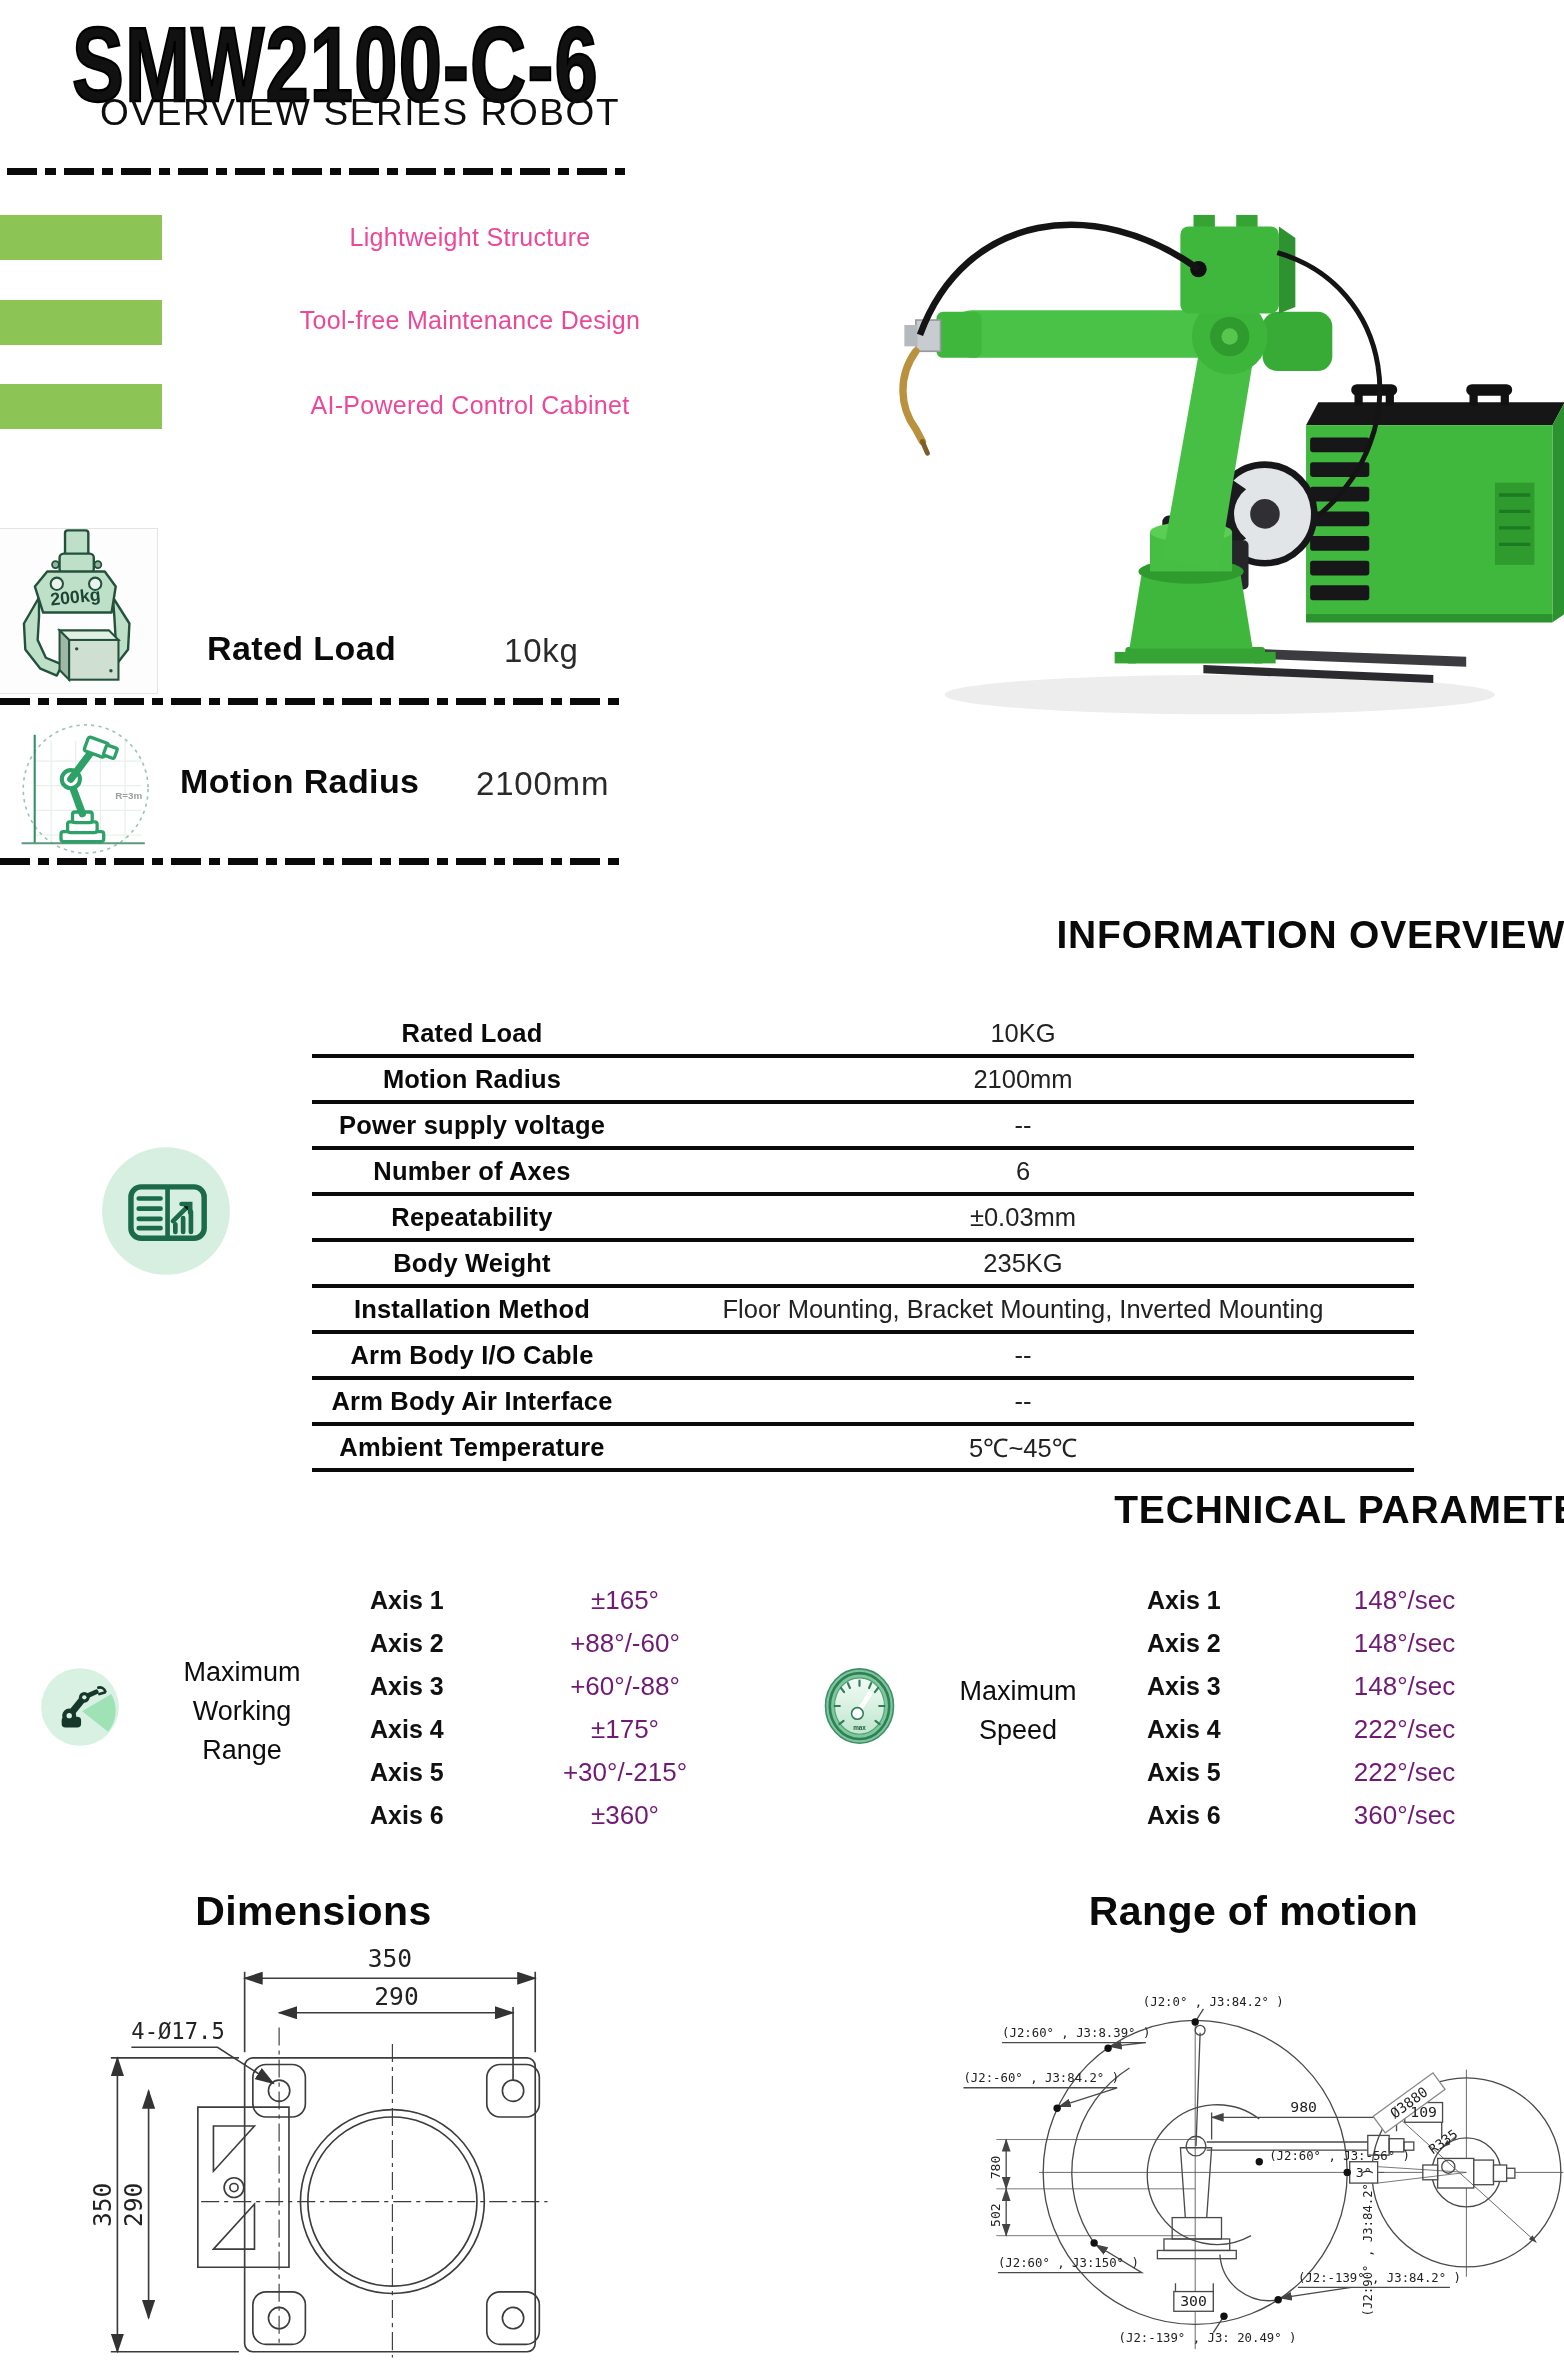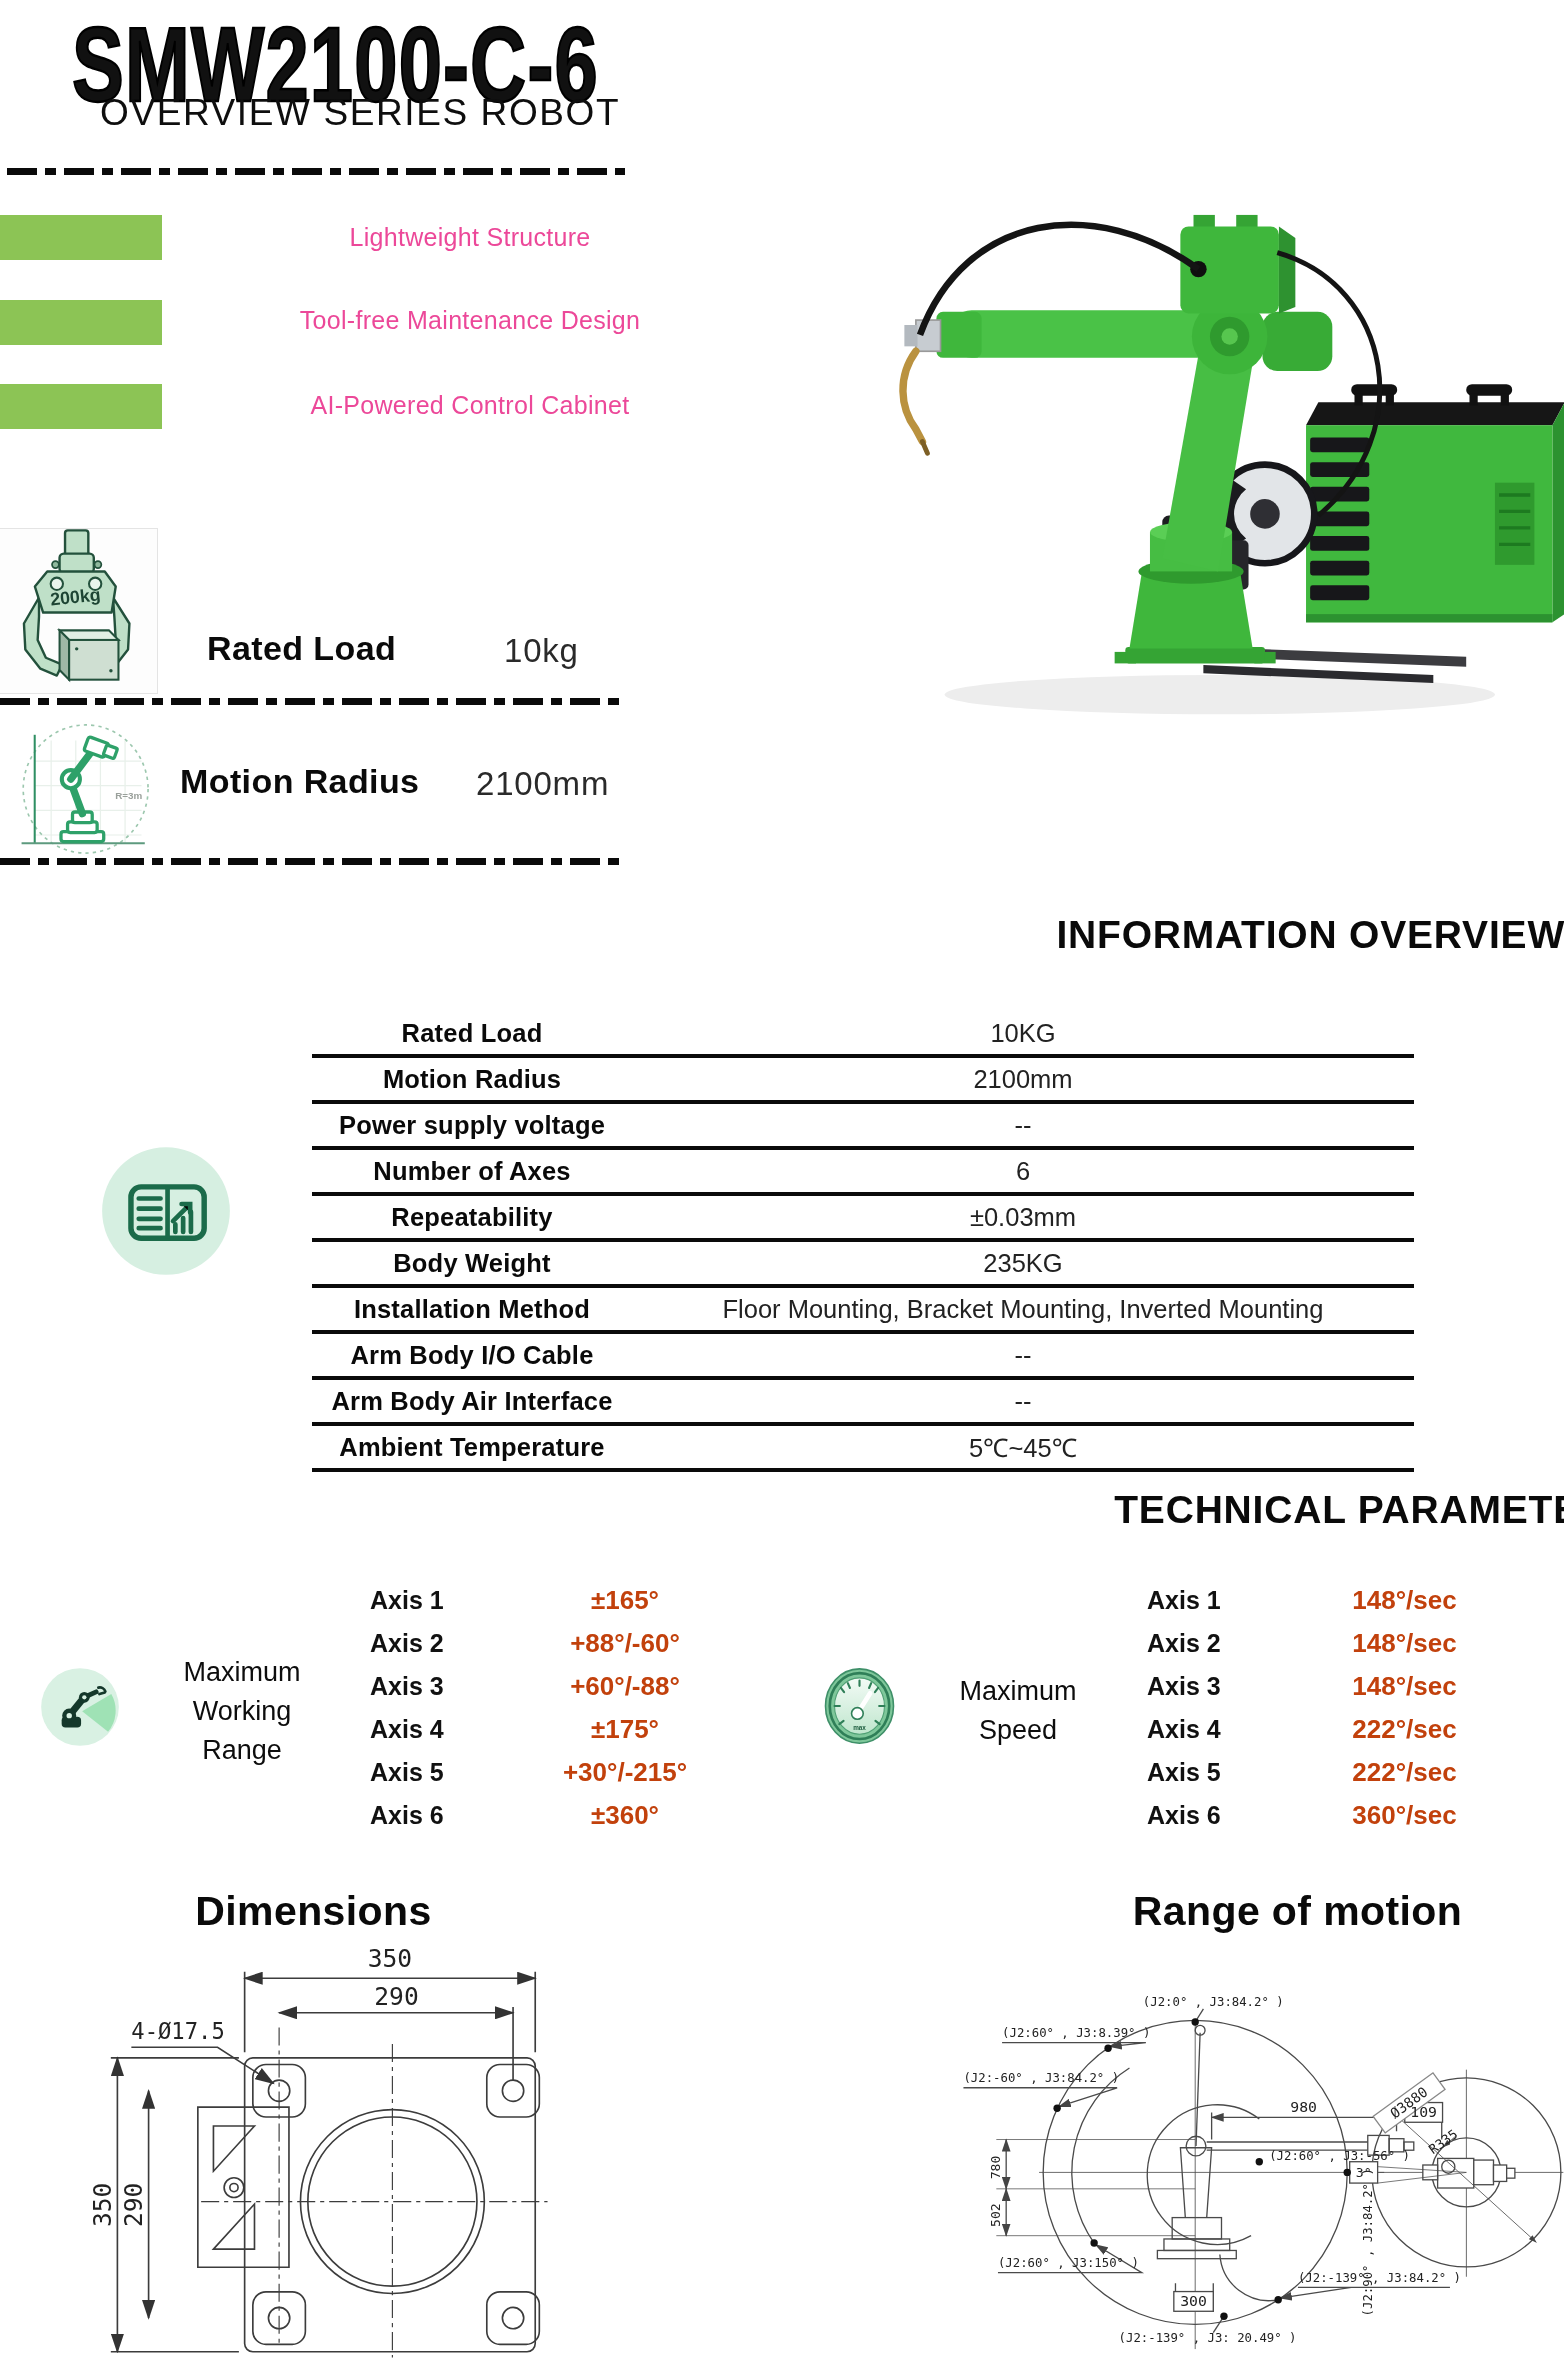--- a/index.html
+++ b/index.html
@@ -18,21 +18,21 @@
   .card-value{font-size:33px;font-weight:300;color:#2a2a2a;letter-spacing:0.8px;white-space:nowrap;}
   .icon-frame{left:-3.3px;top:528px;width:161px;height:166px;border:1.6px solid #e4e4e4;background:#fdfdfd;box-sizing:border-box;}
   .section-title{left:0;width:1565px;text-align:right;font-size:39px;font-weight:800;letter-spacing:0.8px;color:#0a0a0a;}
   .info-table{left:312px;top:1012px;width:1102px;}
   .irow{display:flex;align-items:center;height:42px;border-bottom:4.1px solid #0a0a0a;}
   .irow .lbl{width:320px;text-align:center;font-size:25.5px;font-weight:700;letter-spacing:0.2px;color:#0a0a0a;}
   .irow .val{flex:1;text-align:center;font-size:25.5px;font-weight:300;color:#222;}
   .axisbox{width:460px;}
   .arow{display:flex;align-items:center;height:43px;}
   .arow .a{width:130px;font-size:25px;font-weight:600;color:#111;white-space:nowrap;}
-  .arow .v{width:250px;text-align:center;font-size:26px;font-weight:700;color:#c2410c;white-space:nowrap;}
+  .arow .v{width:250px;text-align:center;font-size:26px;font-weight:400;color:#701a75;white-space:nowrap;}
   .axisbox.right .v{width:255px;}
   .group-label{text-align:center;font-size:27px;font-weight:500;color:#0d0d0d;line-height:39px;}
   .draw-title{font-size:41px;font-weight:800;letter-spacing:0.4px;color:#0a0a0a;text-align:center;}
   svg text{font-family:"DejaVu Sans Mono",monospace;fill:#222;}
 </style>
 </head>
 <body>
 
 <div class="page">
 
@@ -316,21 +316,21 @@
       <div class="a">Axis 5</div>
       <div class="v">222°/sec</div>
     </div>
     <div class="arow">
       <div class="a">Axis 6</div>
       <div class="v">360°/sec</div>
     </div>
   </div>
 
   <div class="abs draw-title" style="left:108px;top:1888px;width:411px;">Dimensions</div>
-  <div class="abs draw-title" style="left:1092px;top:1888px;width:411px;">Range of motion</div>
+  <div class="abs draw-title" style="left:1048px;top:1888px;width:411px;">Range of motion</div>
 
   <svg class="abs" style="left:78px;top:1929px;" width="472" height="431" viewBox="0 0 575 525">
     <defs>
       <marker id="arrD" viewBox="0 0 12 8" refX="11" refY="4" markerWidth="12" markerHeight="8" orient="auto-start-reverse">
         <polygon points="0,0 12,4 0,8" fill="#333"></polygon>
       </marker>
     </defs>
     <g stroke="#3c3c3c" stroke-width="2" fill="none">
 
       <rect x="203" y="157" width="354" height="358" rx="10"></rect>

